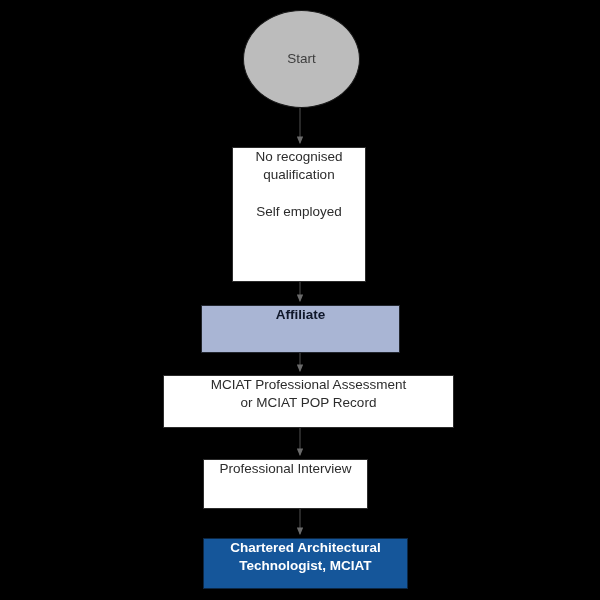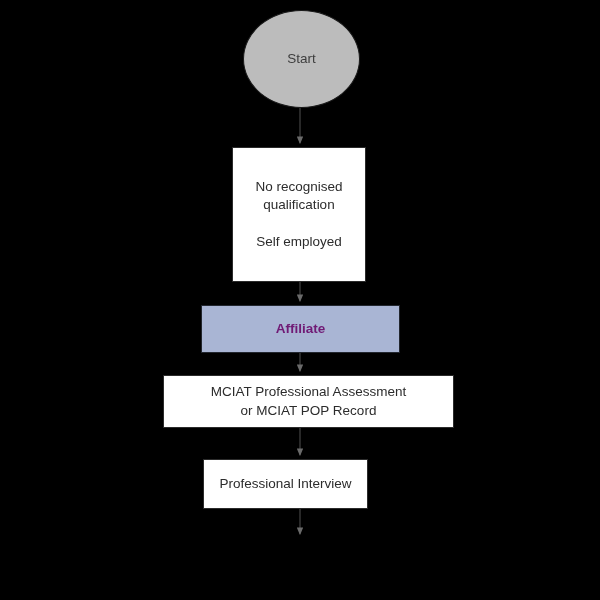--- a/index.html
+++ b/index.html
@@ -36,21 +36,20 @@
     color: #3d3d3d;
     line-height: 1.35;
     text-align: center;
   }
 
   
   .node {
     position: absolute;
     box-sizing: border-box;
     display: flex;
-    align-items: center;
     justify-content: center;
     text-align: center;
   }
   .node .node-label {
     line-height: 1.35;
     white-space: pre-line;
     padding: 0 6px;
   }
 
   .node-white {
@@ -61,21 +60,21 @@
     color: #2c2c2c;
     font-size: 13.5px;
     font-weight: 400;
   }
 
   .node-affiliate {
     background: #a9b5d4;
     border: 1px solid #22262e;
   }
   .node-affiliate .node-label {
-    color: #701a75;
+    color: #0f172a;
     font-size: 13.5px;
     font-weight: 700;
   }
 
   .node-final {
     background: #15569a;
     border: 1px solid #0c2744;
   }
   .node-final .node-label {
     color: #ffffff;
@@ -137,14 +136,18 @@
 
   <div class="node node-white" id="node-assessment">
     <span class="node-label">MCIAT Professional Assessment
 or MCIAT POP Record</span>
   </div>
 
   <div class="node node-white" id="node-interview">
     <span class="node-label">Professional Interview</span>
   </div>
 
+  <div class="node node-final" id="node-chartered">
+    <span class="node-label">Chartered Architectural
+Technologist, MCIAT</span>
+  </div>
 
 </div>
 
 </body></html>

